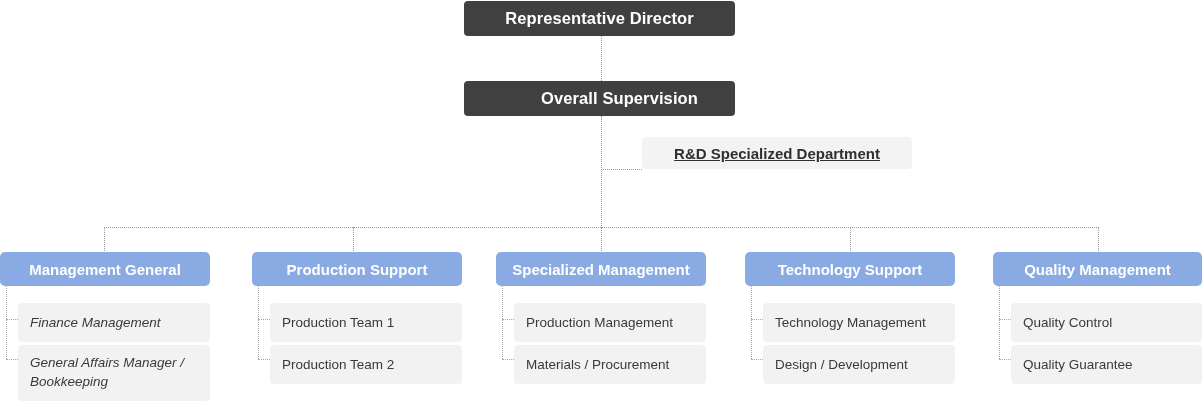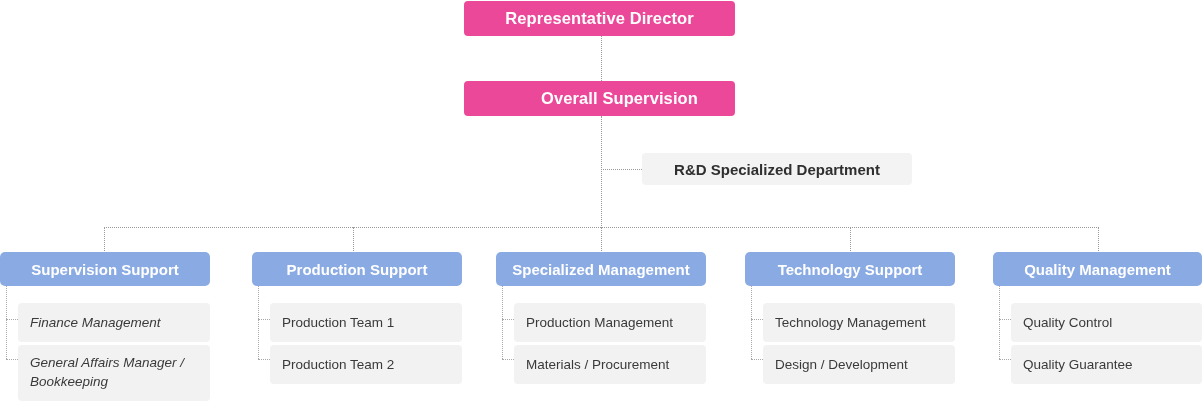--- a/index.html
+++ b/index.html
@@ -36,21 +36,21 @@
     width: 0;
   }
   .conn-h-light {
     border-top: 1px dotted #a8a8a8;
     height: 0;
   }
 
   
   .node-top {
     position: absolute;
-    background: #ec4899;
+    background: #404040;
     color: #ffffff;
     border-radius: 4px;
     display: flex;
     align-items: center;
     justify-content: center;
     font-size: 16.5px;
     font-weight: bold;
     letter-spacing: 0.1px;
     box-sizing: border-box;
   }
@@ -121,35 +121,35 @@
   <div class="conn conn-v" style="left:601px; top:36px; height:45px;"></div>
 
   <div class="node-top" style="left:464px; top:81px; width:271px; height:35px;padding-left:40px;">
     <span>Overall Supervision</span>
   </div>
 
   <div class="conn conn-v" style="left:601px; top:116px; height:112px;"></div>
 
   <div class="conn conn-h" style="left:601px; top:169px; width:41px;"></div>
 
-  <div class="node-side" style="left:642px; top:153px; width:270px; height:32px;">
+  <div class="node-side" style="left:642px; top:137px; width:270px; height:32px;text-decoration:underline;">
     <span>R&amp;D Specialized Department</span>
   </div>
 
   <div class="conn conn-h" style="left:104px; top:227px; width:995px;"></div>
 
   <div class="conn conn-v" style="left:104px; top:227px; height:26px;"></div>
   <div class="conn conn-v" style="left:353px; top:227px; height:26px;"></div>
   <div class="conn conn-v" style="left:601px; top:227px; height:26px;"></div>
   <div class="conn conn-v" style="left:850px; top:227px; height:26px;"></div>
   <div class="conn conn-v" style="left:1098px; top:227px; height:26px;"></div>
 
   <div class="dept" style="left:0px; width:210px;">
     <div class="dept-head">
-      <span>Supervision Support</span>
+      <span>Management General</span>
     </div>
     <div class="dept-items" style="margin-left:18px; width:192px;font-style:italic;">
       <div class="conn conn-v-light" style="left:-12px; top:-17px; height:73px;"></div>
       <div class="conn conn-h-light" style="left:-12px; top:16px; width:12px;"></div>
       <div class="conn conn-h-light" style="left:-12px; top:56px; width:12px;"></div>
       <div class="dept-item">
         <span>Finance Management</span>
       </div>
       <div class="dept-item tall" style="min-height:50px;">
         <span>General Affairs Manager / Bookkeeping</span>

